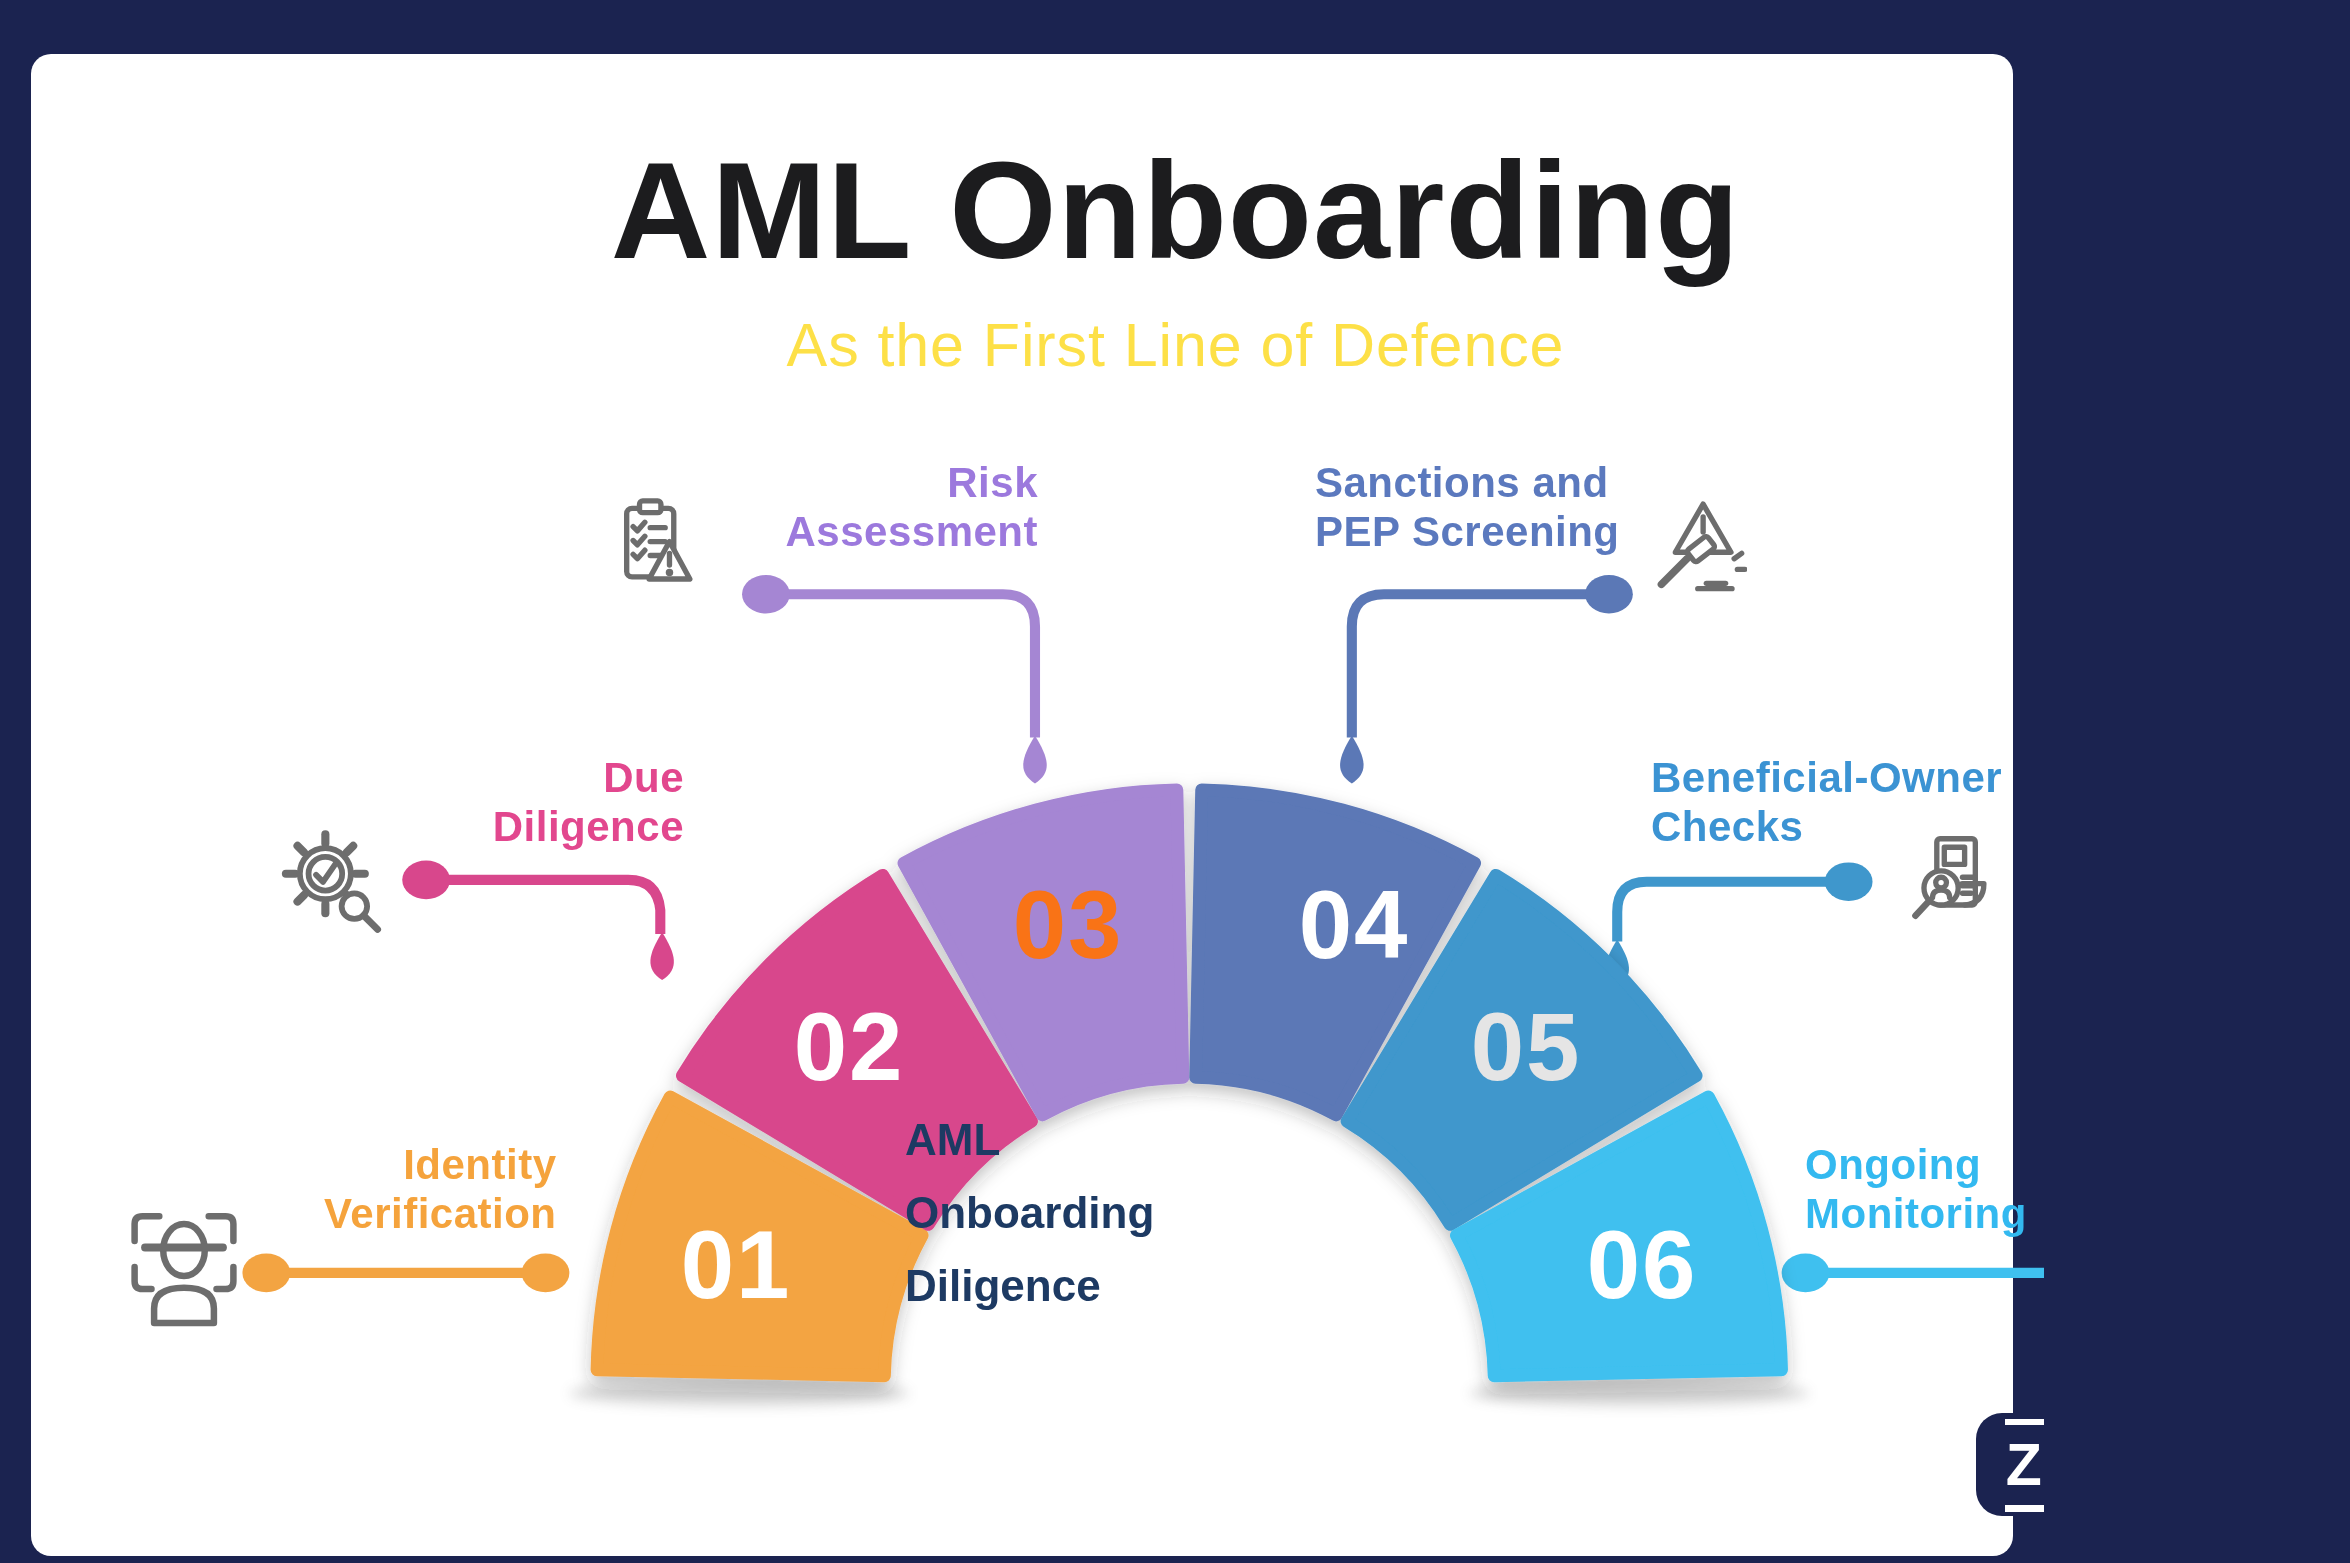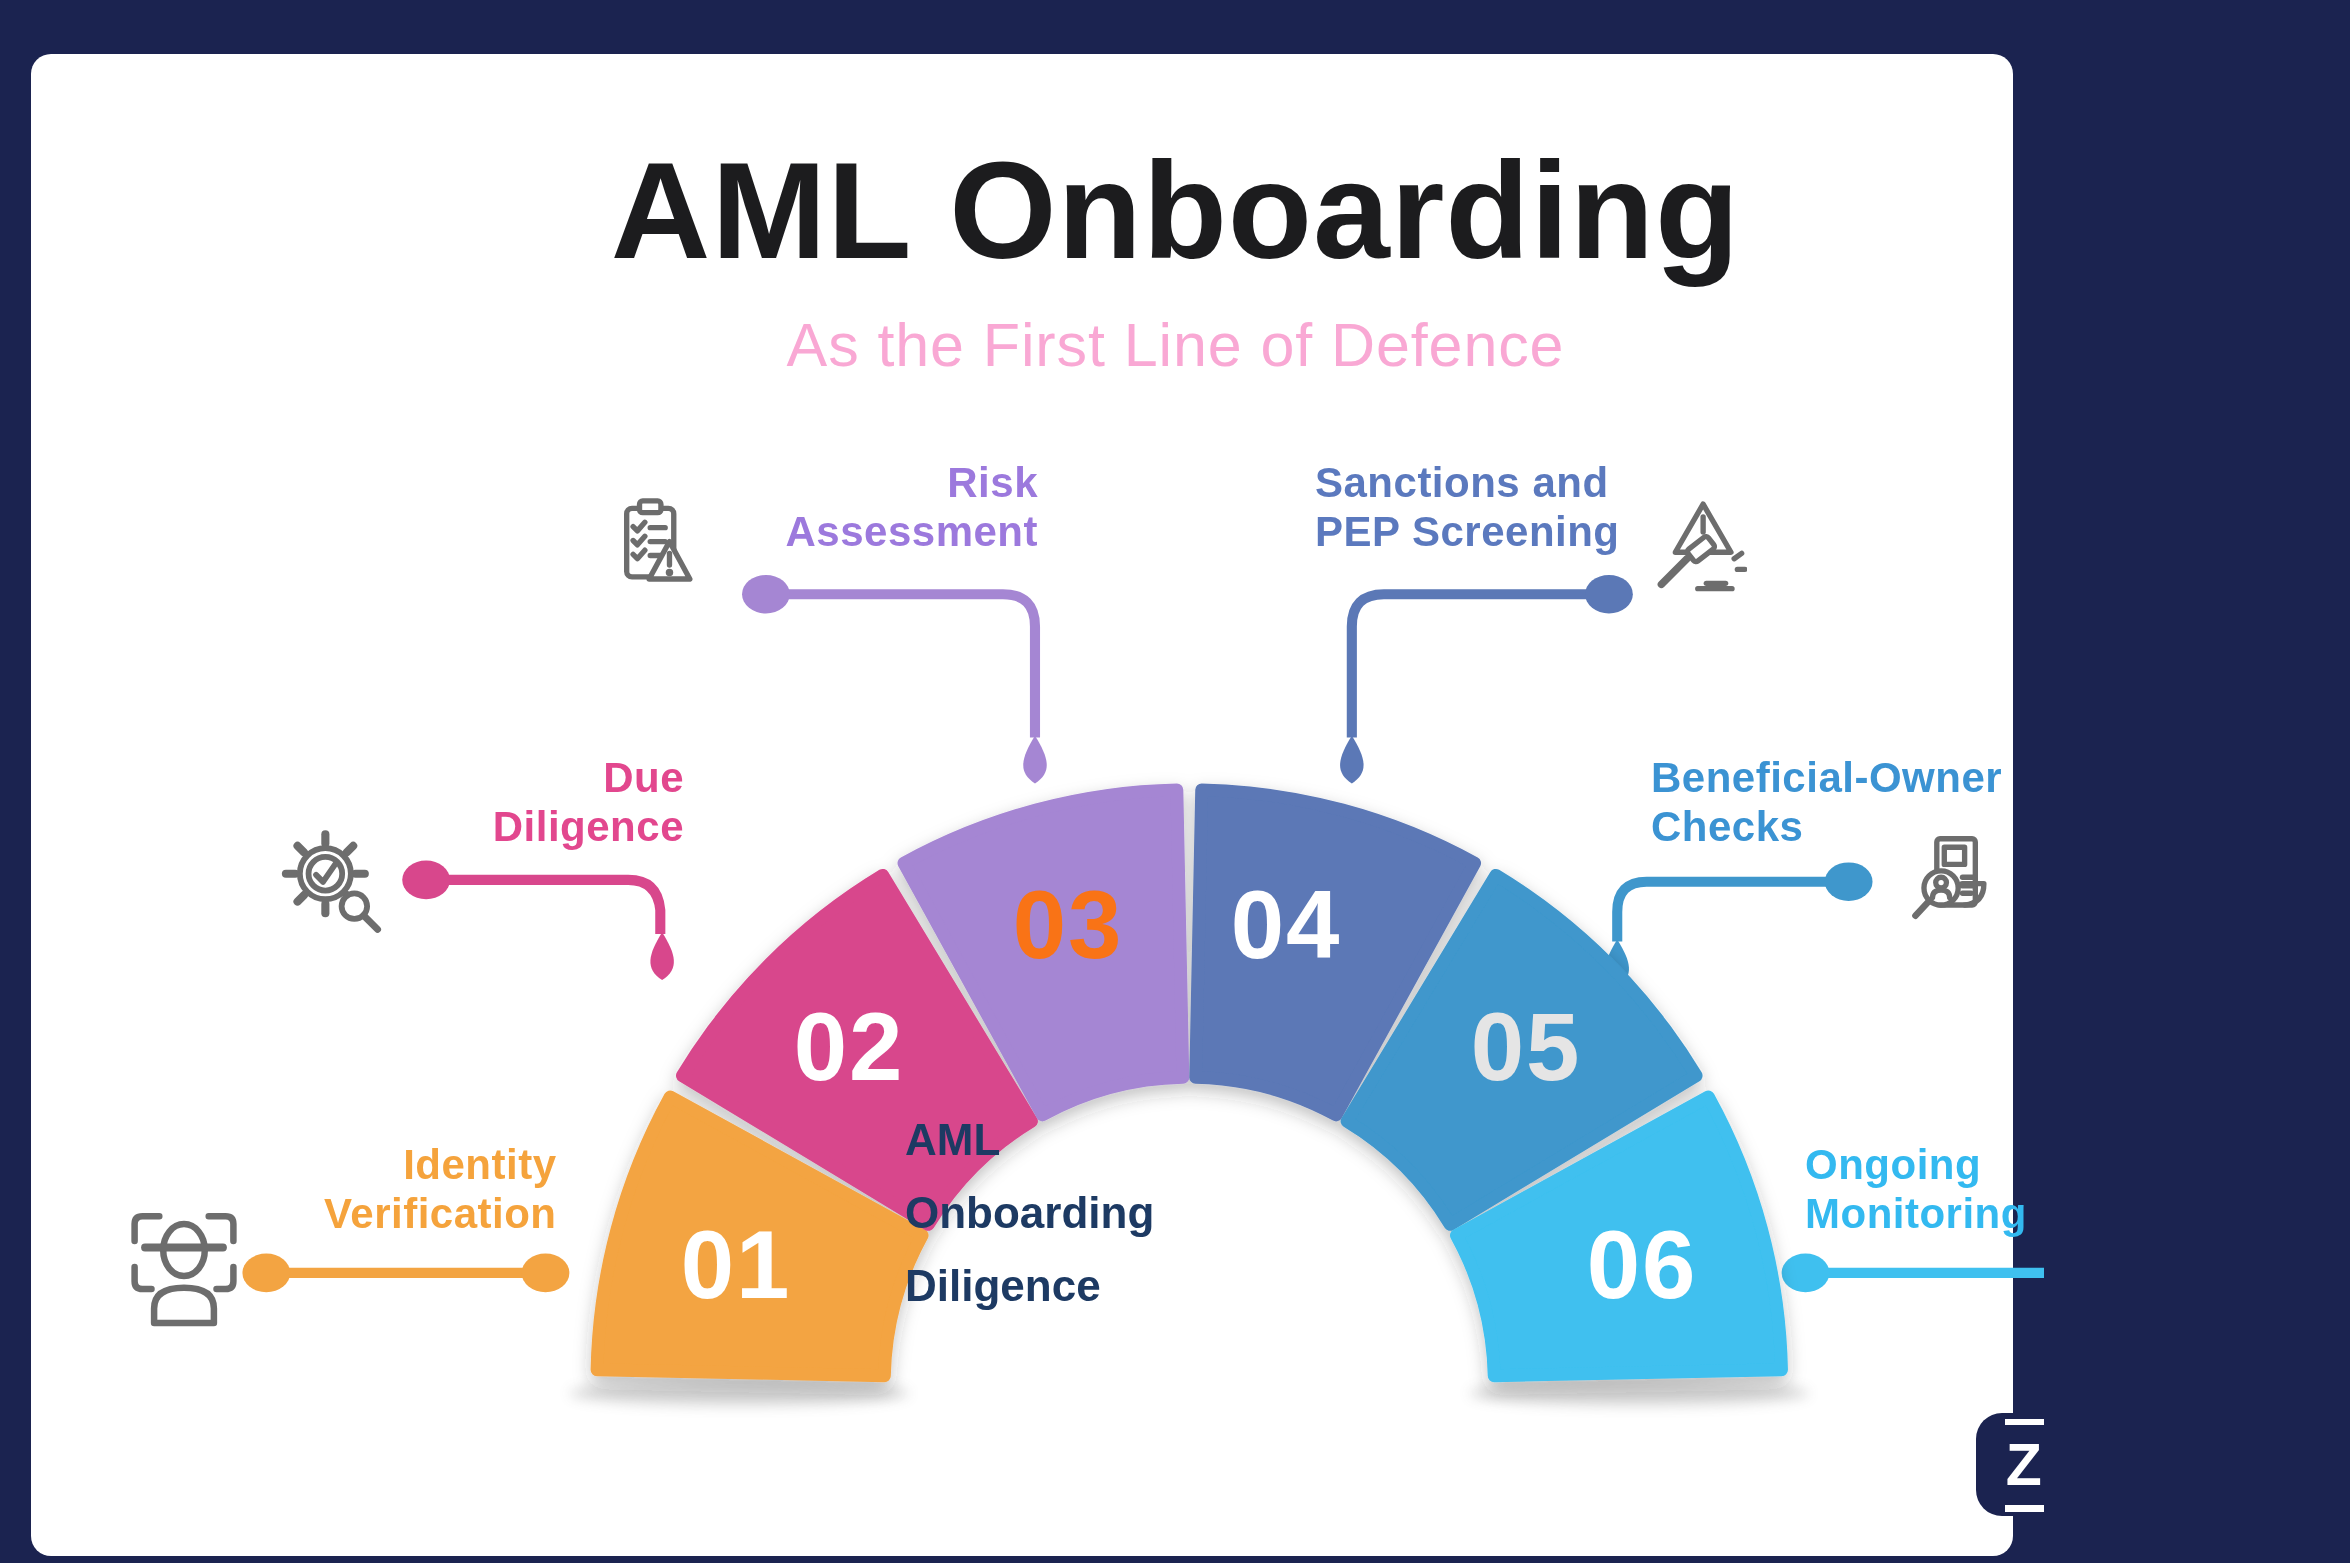--- a/index.html
+++ b/index.html
@@ -27,21 +27,21 @@
   .logo-z::before{content:"";position:absolute;left:1.8px;right:1.8px;top:-12px;height:6.4px;background:#ffffff;}
   .logo-z::after{content:"";position:absolute;left:1.8px;right:1.8px;bottom:-13px;height:6.4px;background:#ffffff;}
 </style>
 </head>
 <body>
 
 <div class="page">
   <div class="panel"></div>
 
   <div class="main-title" style="color: rgb(28, 28, 30);">AML Onboarding</div>
-  <div class="subtitle" style="color: #f9a8d4;">As the First Line of Defence</div>
+  <div class="subtitle" style="color: #fde047;">As the First Line of Defence</div>
 
   <svg class="scene" viewBox="0 0 2560 1703">
     <defs>
       <filter id="petalShadow" x="-20%" y="-20%" width="140%" height="140%">
         <feDropShadow dx="0" dy="8" stdDeviation="9" flood-color="#333333" flood-opacity="0.28"></feDropShadow>
       </filter>
       <filter id="softBlur" x="-50%" y="-50%" width="200%" height="200%">
         <feGaussianBlur stdDeviation="7"></feGaussianBlur>
       </filter>
       <path id="dropShape" d="M0,-36 C-15,-12 -19,4 0,16 C19,4 15,-12 0,-36 Z"></path>
@@ -92,21 +92,21 @@
       <path d="M984.3,914.8 A645,645 0 0 1 1281.5,835.1 L1288.0,1148.1 A332,332 0 0 0 1135.1,1189.0 Z" fill="#A586D3" stroke="#A586D3"></path>
       <path d="M1308.5,835.1 A645,645 0 0 1 1605.7,914.8 L1454.9,1189.0 A332,332 0 0 0 1302.0,1148.1 Z" fill="#5B78B6" stroke="#5B78B6"></path>
       <path d="M1628.8,928.1 A645,645 0 0 1 1846.9,1146.2 L1579.1,1308.2 A332,332 0 0 0 1466.8,1195.9 Z" fill="#3F97CC" stroke="#3F97CC"></path>
       <path d="M1860.2,1169.3 A645,645 0 0 1 1939.9,1466.5 L1627.0,1473.0 A332,332 0 0 0 1585.9,1320.1 Z" fill="#3FC0EF" stroke="#3FC0EF"></path>
     </g>
   </svg>
 
   <div class="num" style="left: 736px; top: 1242px; color: rgb(255, 255, 255);">01</div>
   <div class="num" style="left: 849px; top: 1024px; color: rgb(255, 255, 255);">02</div>
   <div class="num" style="left: 1068px; top: 902px; color: #f97316;">03</div>
-  <div class="num" style="left: 1286px; top: 902px; color: rgb(255, 255, 255);">04</div>
+  <div class="num" style="left: 1354px; top: 902px; color: rgb(255, 255, 255);">04</div>
   <div class="num" style="left: 1526px; top: 1024px; color: #e5e5e5;">05</div>
   <div class="num" style="left: 1642px; top: 1242px; color: rgb(255, 255, 255);">06</div>
 
   <div class="center-text" style="color: rgb(29, 58, 99);">
     <div>AML</div>
     <div>Onboarding</div>
     <div>Diligence</div>
   </div>
 
   <div class="step-label align-r" style="left: 5.5px; top: 1117px; color: rgb(245, 163, 60);">

